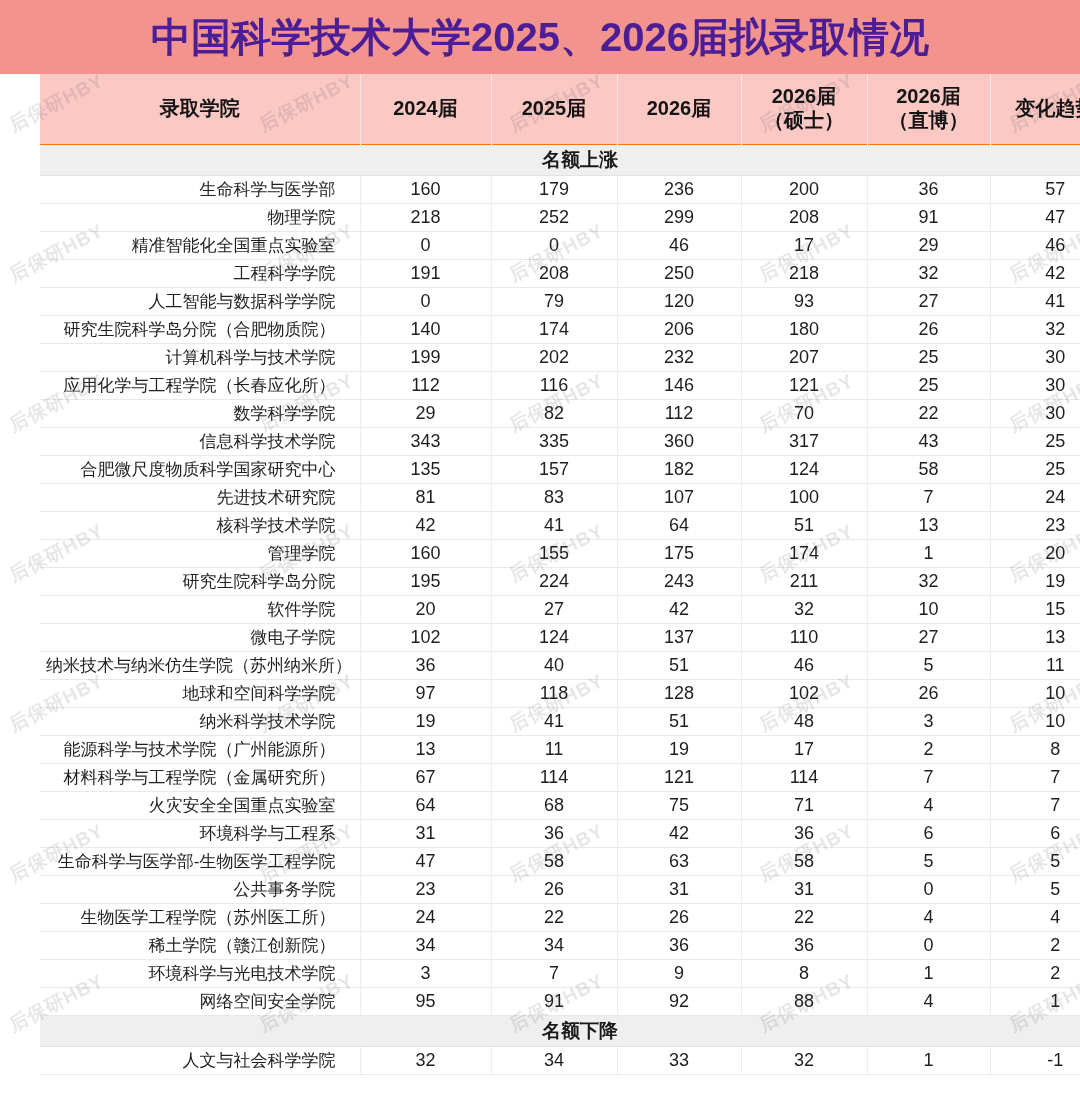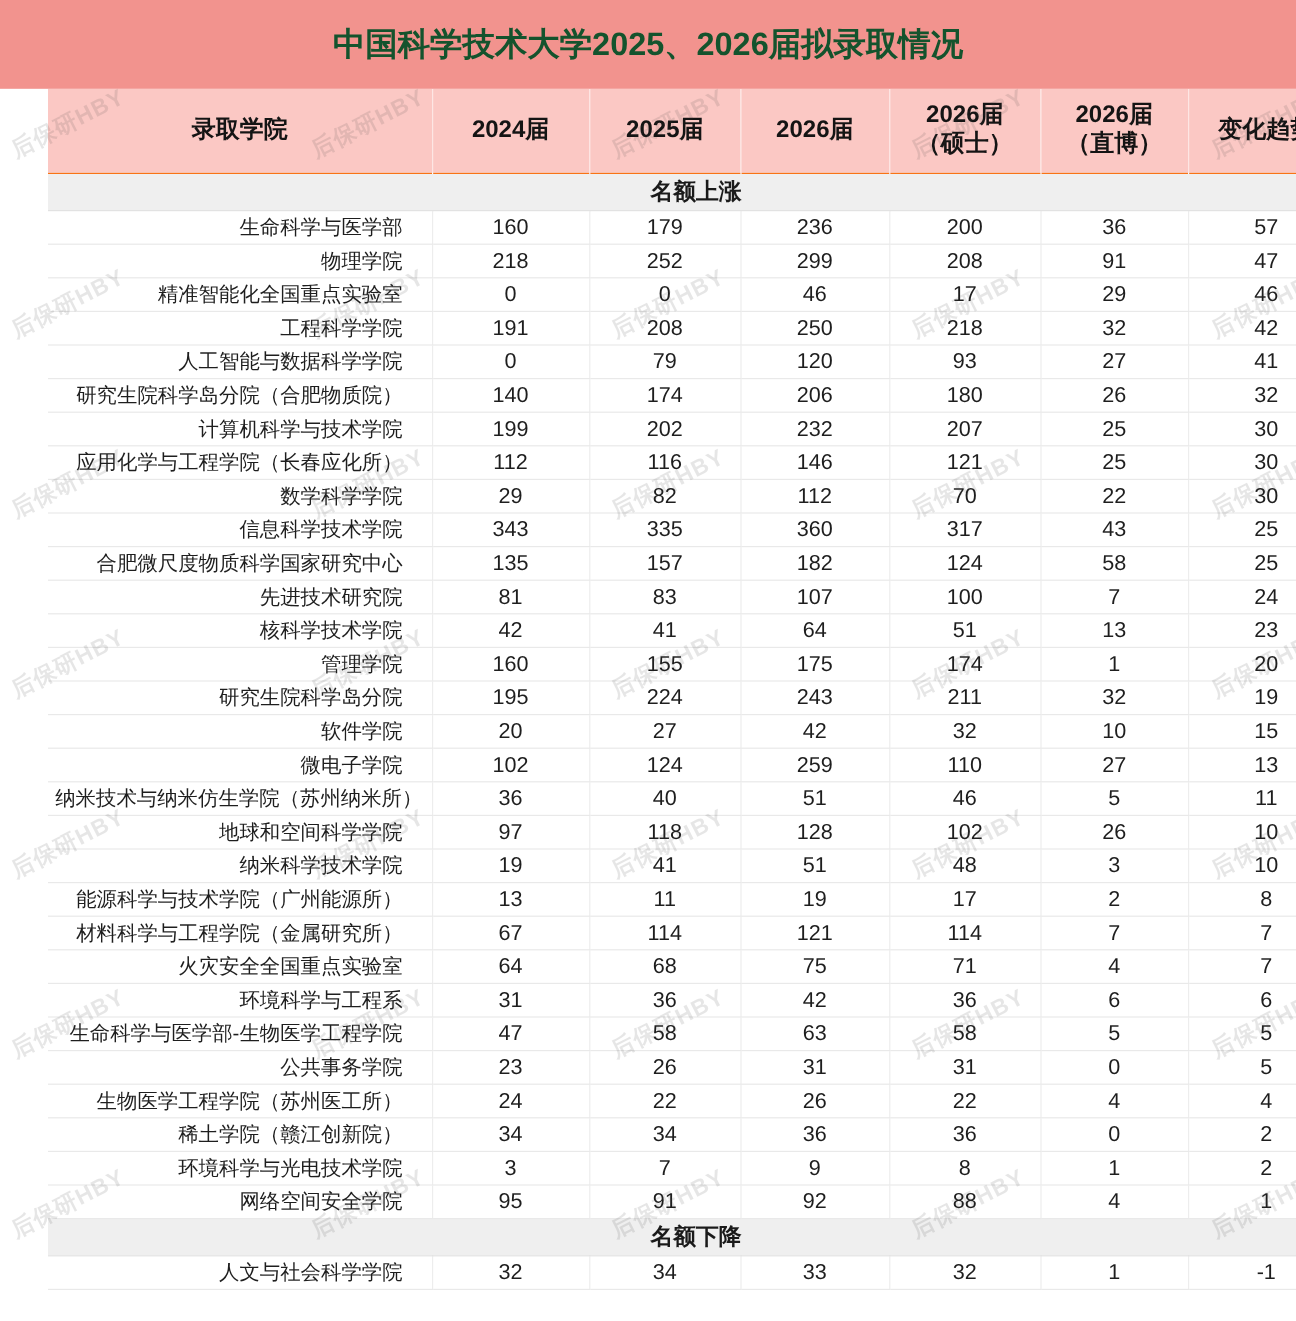--- a/index.html
+++ b/index.html
@@ -47,24 +47,24 @@
   
   #title-band {
     height: 74px;
     background: #f2938e;
     display: flex;
     align-items: center;
     justify-content: center;
     position: relative;
   }
   #title-band .title-text {
-    font-size: 27px;
+    font-size: 40px;
     font-weight: 700;
     letter-spacing: 0px;
-    color: #14532d;
+    color: #4c1d95;
     font-family: "Liberation Sans", "DejaVu Sans", sans-serif;
     text-align: center;
     line-height: 1;
   }
 
   
   table#grades-table {
     width: 1080px;
     border-collapse: collapse;
     table-layout: fixed;
@@ -318,21 +318,21 @@
           <td class="col-num">27</td>
           <td class="col-num">42</td>
           <td class="col-num">32</td>
           <td class="col-num">10</td>
           <td class="col-num">15</td>
         </tr>
         <tr class="data-row">
           <td class="col-name">微电子学院</td>
           <td class="col-num">102</td>
           <td class="col-num">124</td>
-          <td class="col-num">259</td>
+          <td class="col-num">137</td>
           <td class="col-num">110</td>
           <td class="col-num">27</td>
           <td class="col-num">13</td>
         </tr>
         <tr class="data-row">
           <td class="col-name">纳米技术与纳米仿生学院（苏州纳米所）</td>
           <td class="col-num">36</td>
           <td class="col-num">40</td>
           <td class="col-num">51</td>
           <td class="col-num">46</td>

